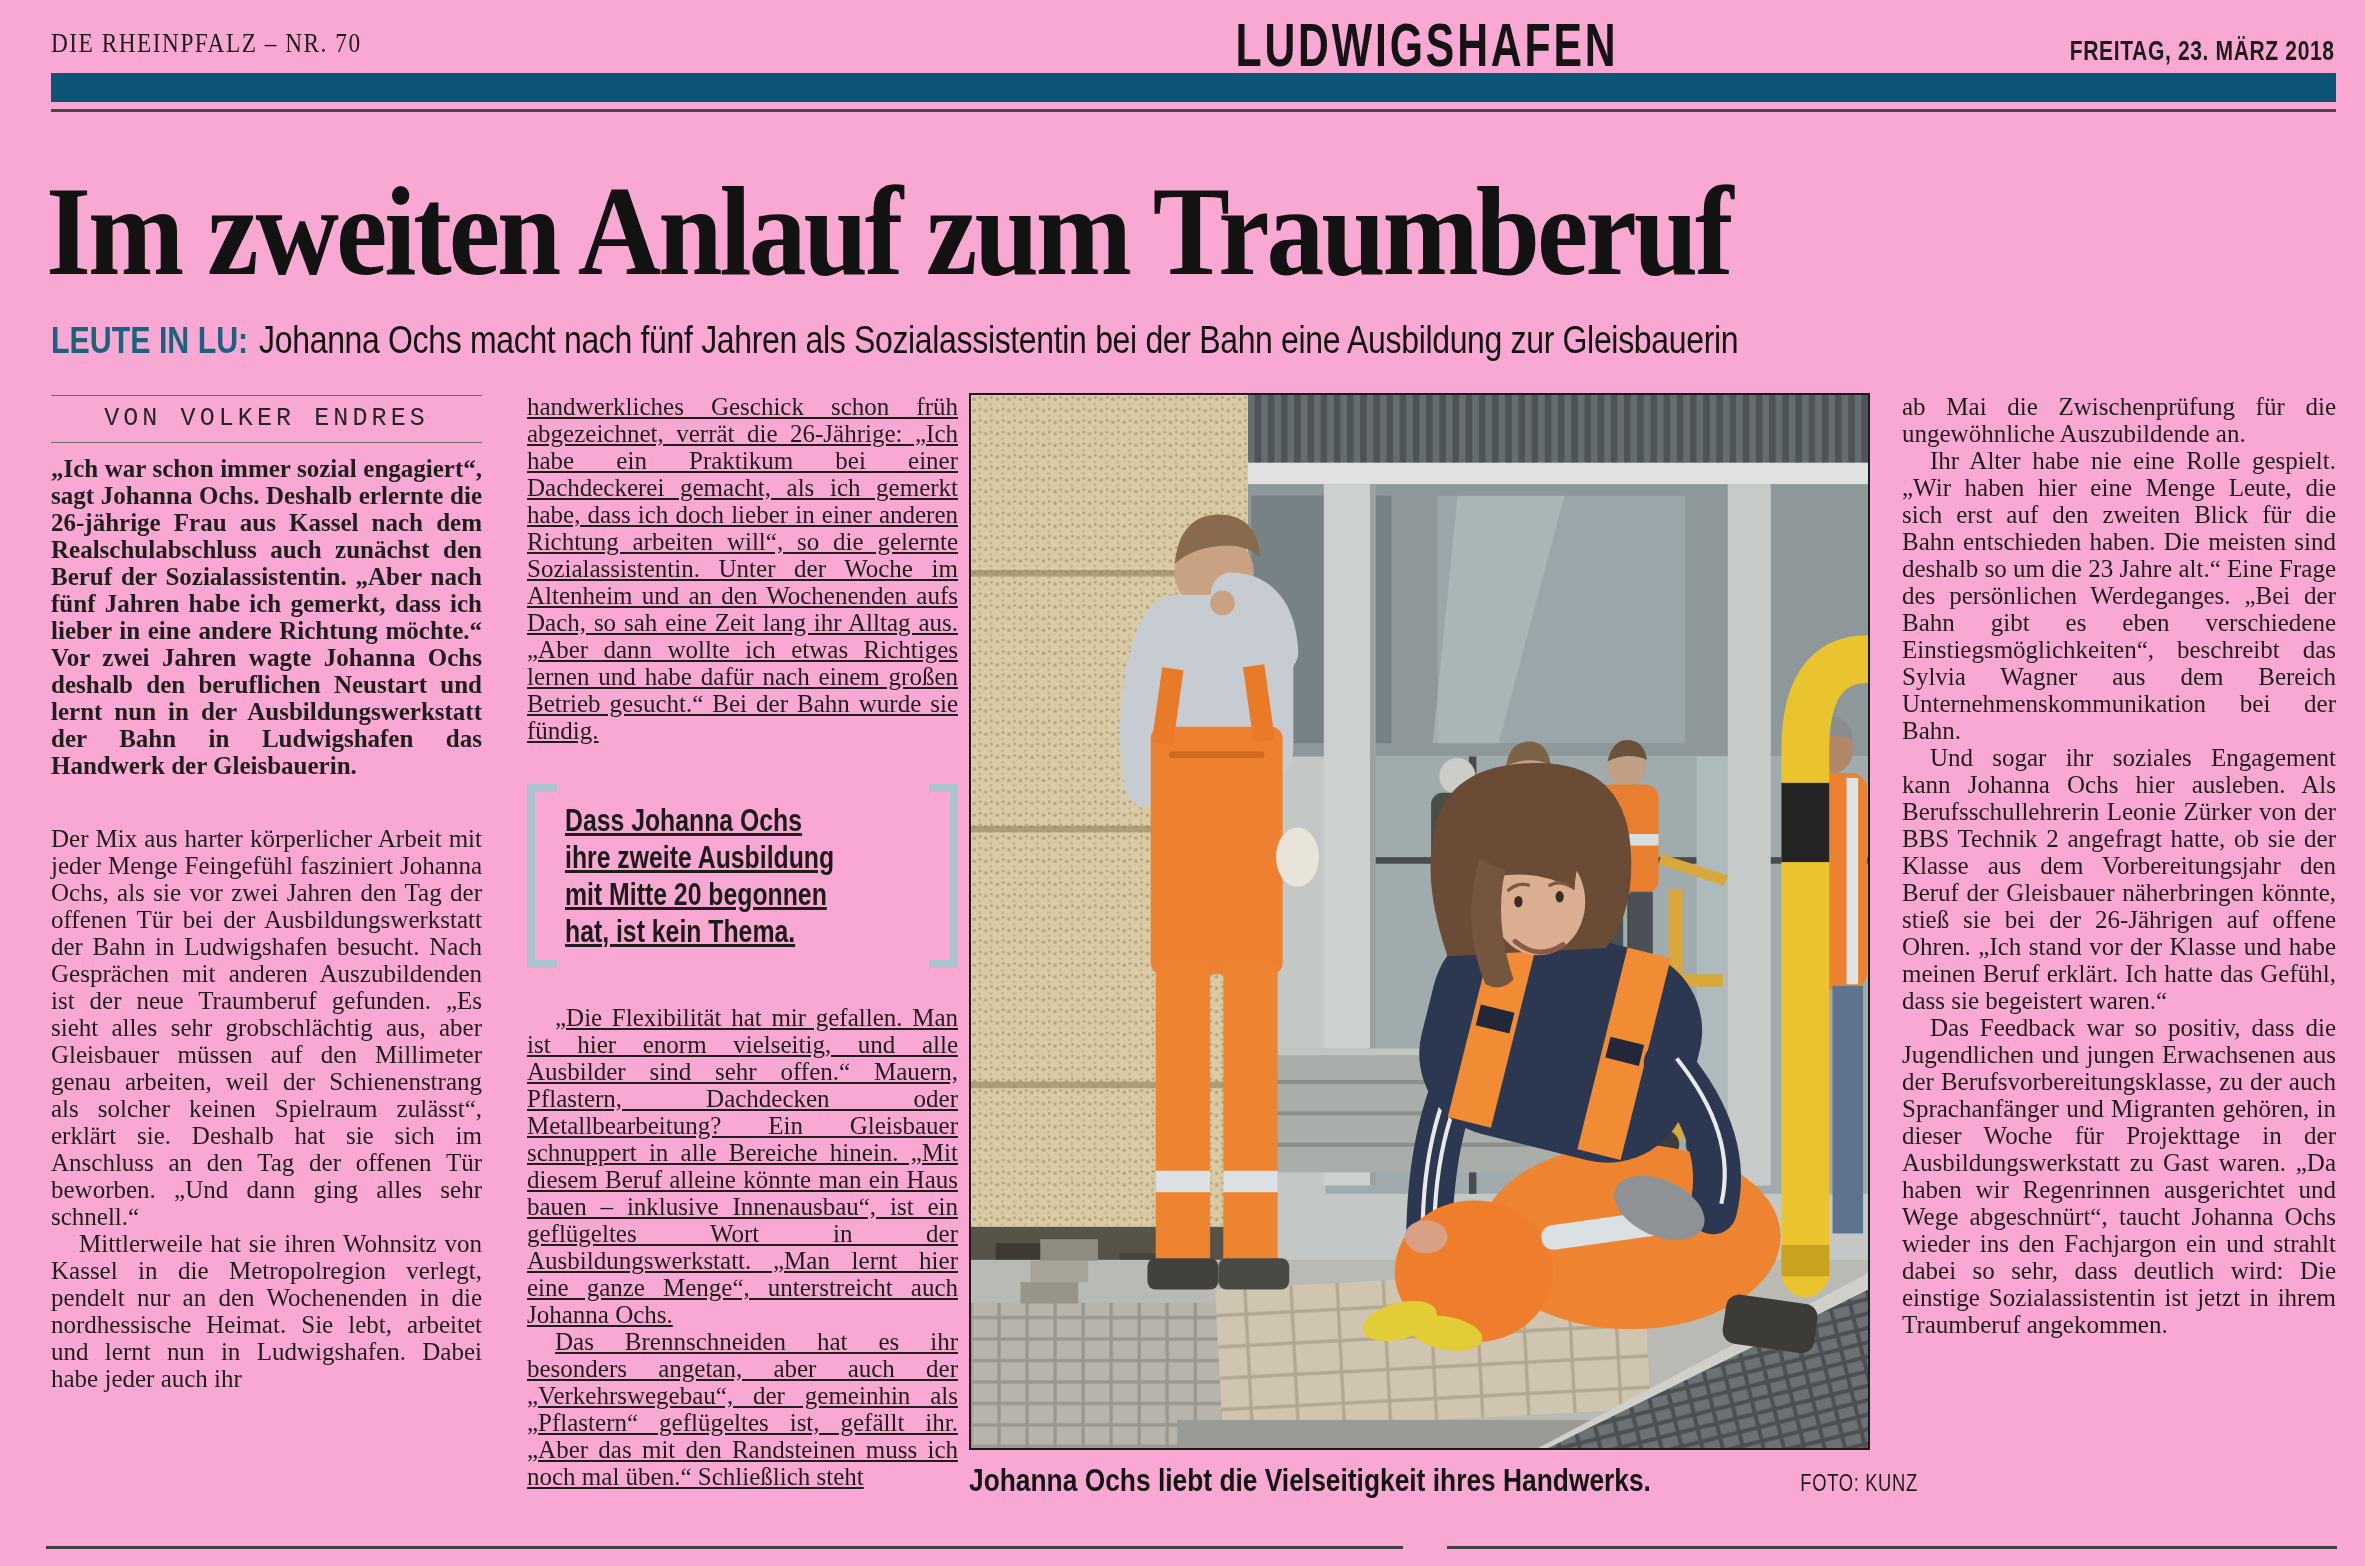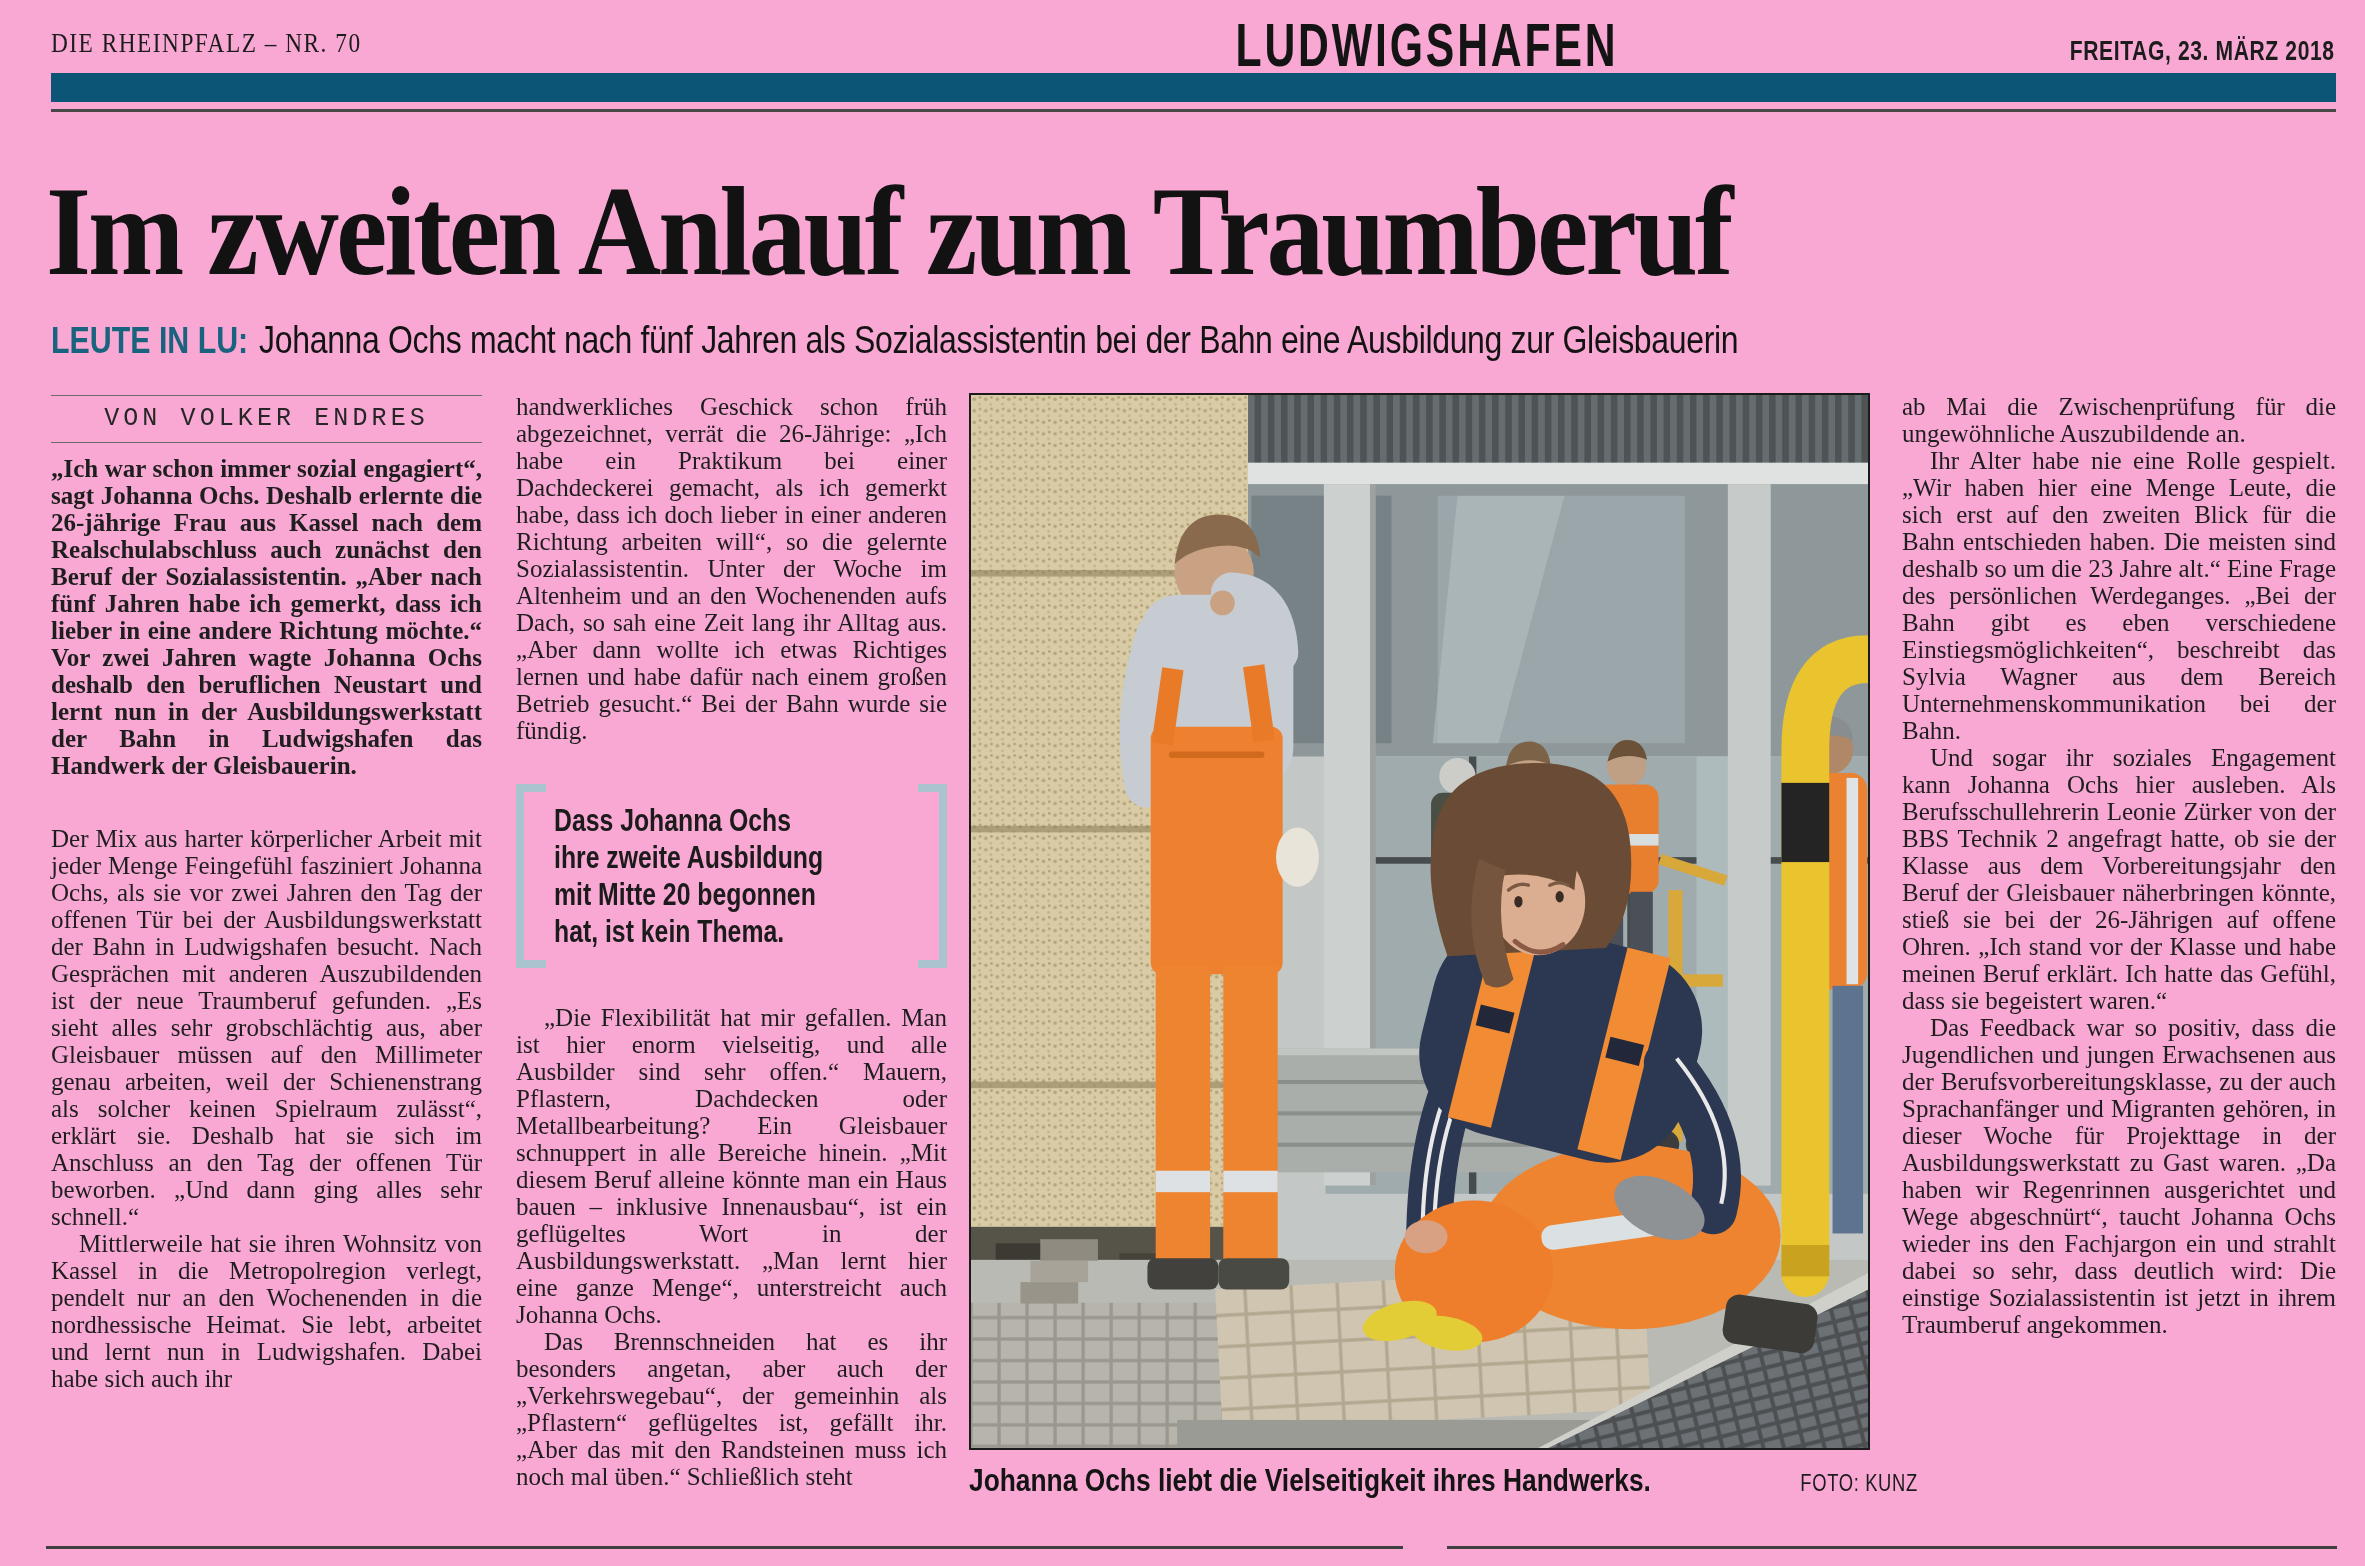--- a/index.html
+++ b/index.html
@@ -45,21 +45,21 @@
     display:inline-block;font-weight:500;font-size:39px;color:#131313;letter-spacing:-0.4px;
   }
 
   
   .col{
     position:absolute;top:393px;width:431px;font-size:25px;line-height:27px;
     text-align:justify;color:#1e1e1e;
   }
   .col p{margin:0;}
   #col1{left:51px;}
-  #col2{left:516px;}
+  #col2{left:527px;text-decoration:underline;}
   #col3{left:1902px;width:434px;}
 
   .byline-box{
     border-top:1.7px solid #6b6b6b;border-bottom:1.7px solid #6b6b6b;
     text-align:center;padding:9px 0 10.8px;margin:1.7px 0 11.6px;
     font-size:25px;letter-spacing:4.1px;color:#262626;font-family:Liberation Mono, monospace;
   }
   .p-bold{font-weight:700;}
   .p-gap{margin-top:46px !important;}
   .p-indent{text-indent:28px;}
@@ -117,21 +117,21 @@
 
   <div class="headline">Im zweiten Anlauf zum Traumberuf</div>
   <div class="kicker">
     <span class="kicker-label">LEUTE IN LU:</span><span class="kicker-text">Johanna Ochs macht nach fünf Jahren als Sozialassistentin bei der Bahn eine Ausbildung zur Gleisbauerin</span>
   </div>
 
   <div class="col" id="col1">
     <div class="byline-box">VON VOLKER ENDRES</div>
     <p class="p-bold">„Ich war schon immer sozial engagiert“, sagt Johanna Ochs. Deshalb erlernte die 26-jährige Frau aus Kassel nach dem Realschulabschluss auch zunächst den Beruf der Sozialassistentin. „Aber nach fünf Jahren habe ich gemerkt, dass ich lieber in eine andere Richtung möchte.“ Vor zwei Jahren wagte Johanna Ochs deshalb den beruflichen Neustart und lernt nun in der Ausbildungswerkstatt der Bahn in Ludwigshafen das Handwerk der Gleisbauerin.</p>
     <p class="p-gap">Der Mix aus harter körperlicher Arbeit mit jeder Menge Feingefühl fasziniert Johanna Ochs, als sie vor zwei Jahren den Tag der offenen Tür bei der Ausbildungswerkstatt der Bahn in Ludwigshafen besucht. Nach Gesprächen mit anderen Auszubildenden ist der neue Traumberuf gefunden. „Es sieht alles sehr grobschlächtig aus, aber Gleisbauer müssen auf den Millimeter genau arbeiten, weil der Schienenstrang als solcher keinen Spielraum zulässt“, erklärt sie. Deshalb hat sie sich im Anschluss an den Tag der offenen Tür beworben. „Und dann ging alles sehr schnell.“</p>
-    <p class="p-indent">Mittlerweile hat sie ihren Wohnsitz von Kassel in die Metropolregion verlegt, pendelt nur an den Wochenenden in die nordhessische Heimat. Sie lebt, arbeitet und lernt nun in Ludwigshafen. Dabei habe sich auch ihr</p>
+    <p class="p-indent">Mittlerweile hat sie ihren Wohnsitz von Kassel in die Metropolregion verlegt, pendelt nur an den Wochenenden in die nordhessische Heimat. Sie lebt, arbeitet und lernt nun in Ludwigshafen. Dabei habe jeder auch ihr</p>
   </div>
 
   <div class="col" id="col2">
     <p>handwerkliches Geschick schon früh abgezeichnet, verrät die 26-Jährige: „Ich habe ein Praktikum bei einer Dachdeckerei gemacht, als ich gemerkt habe, dass ich doch lieber in einer anderen Richtung arbeiten will“, so die gelernte Sozialassistentin. Unter der Woche im Altenheim und an den Wochenenden aufs Dach, so sah eine Zeit lang ihr Alltag aus. „Aber dann wollte ich etwas Richtiges lernen und habe dafür nach einem großen Betrieb gesucht.“ Bei der Bahn wurde sie fündig.</p>
     <div class="pullquote">
       <div class="pullquote-text">Dass Johanna Ochs ihre zweite Ausbildung mit Mitte 20 begonnen hat, ist kein Thema.</div>
     </div>
     <p class="p-indent">„Die Flexibilität hat mir gefallen. Man ist hier enorm vielseitig, und alle Ausbilder sind sehr offen.“ Mauern, Pflastern, Dachdecken oder Metallbearbeitung? Ein Gleisbauer schnuppert in alle Bereiche hinein. „Mit diesem Beruf alleine könnte man ein Haus bauen – inklusive Innenausbau“, ist ein geflügeltes Wort in der Ausbildungswerkstatt. „Man lernt hier eine ganze Menge“, unterstreicht auch Johanna Ochs.</p>
     <p class="p-indent">Das Brennschneiden hat es ihr besonders angetan, aber auch der „Verkehrswegebau“, der gemeinhin als „Pflastern“ geflügeltes ist, gefällt ihr. „Aber das mit den Randsteinen muss ich noch mal üben.“ Schließlich steht</p>
   </div>

